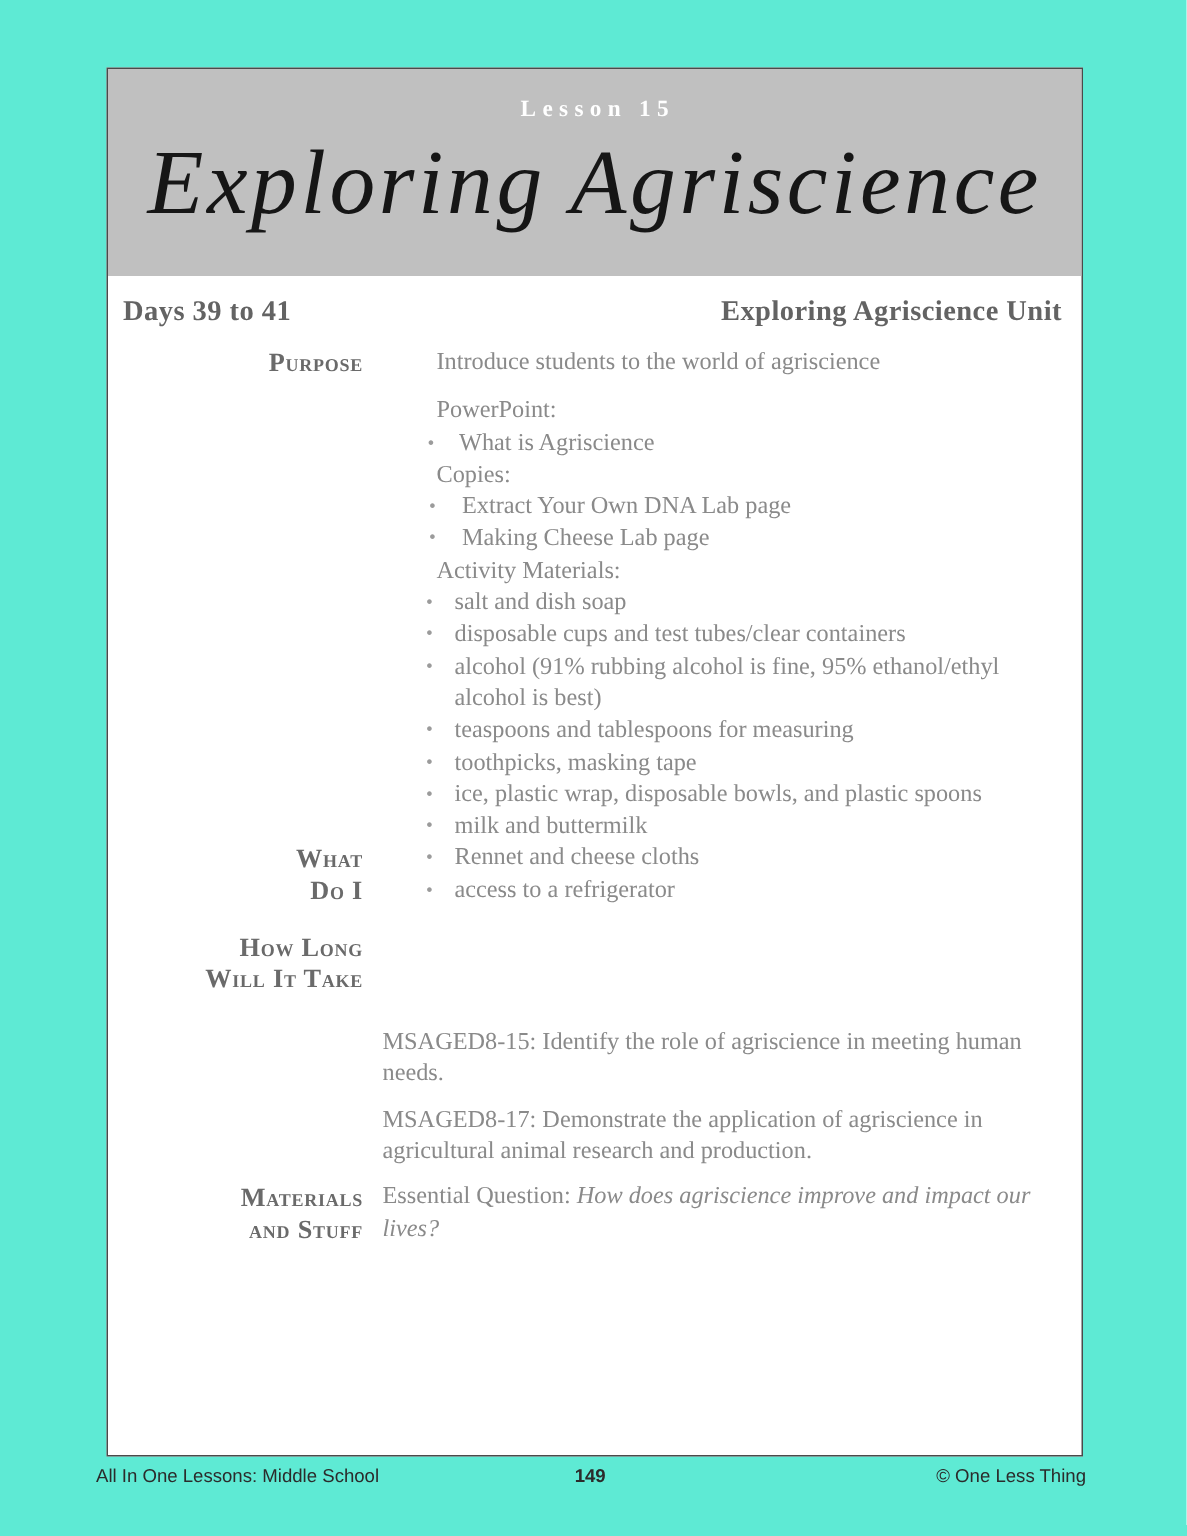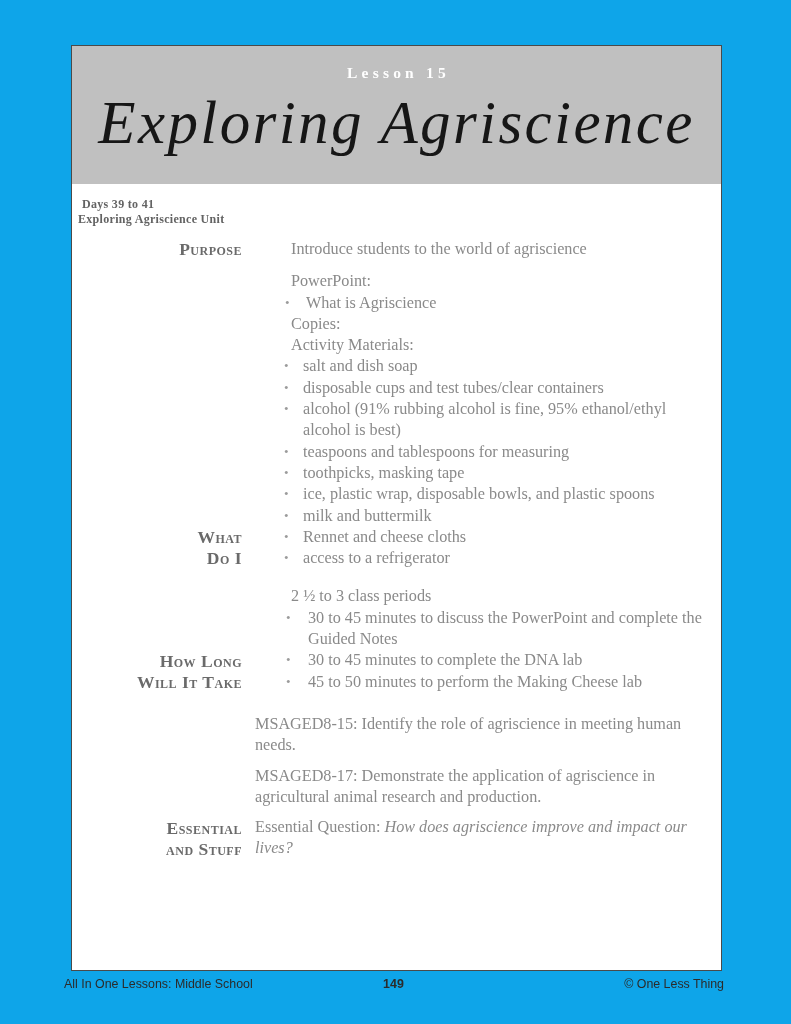--- a/index.html
+++ b/index.html
@@ -12,21 +12,21 @@
     height: 1024px;
     overflow: hidden;
     font-family: "Liberation Serif", serif;
     -webkit-font-smoothing: antialiased;
   }
 
   .page {
     position: relative;
     width: 791px;
     height: 1024px;
-    background: #0ea5e9;
+    background: #5eead4;
   }
 
   
   .content-box {
     position: absolute;
     left: 71px;
     top: 45px;
     width: 651px;
     height: 926px;
     border: 1px solid #4a4a4a;
@@ -65,24 +65,23 @@
   }
 
   
   .meta-row {
     display: flex;
     justify-content: space-between;
     align-items: baseline;
     padding: 13px 12px 0 6px;
     font-family: "Liberation Serif", serif;
     font-weight: bold;
-    font-size: 12px;
+    font-size: 19px;
     color: #636363;
     letter-spacing: 0.3px;
-    flex-direction: column;
   }
   .meta-left { padding-left: 4px; }
   .meta-right { padding-right: 1px; }
 
   
   .section {
     display: flex;
     align-items: flex-end;
     margin-top: 14px;
   }
@@ -197,53 +196,49 @@
       <div class="section-label">
         <span>What</span>
         <span>Do I</span>
       </div>
       <div class="section-body">
         <div class="line">PowerPoint:</div>
         <ul class="bullets">
           <li>What is Agriscience</li>
         </ul>
         <div class="line">Copies:</div>
+        <ul class="bullets indent-b">
+          <li>Extract Your Own DNA Lab page</li>
+          <li>Making Cheese Lab page</li>
+        </ul>
         <div class="line">Activity Materials:</div>
         <ul class="bullets indent-c">
           <li>salt and dish soap</li>
           <li>disposable cups and  test tubes/clear containers</li>
           <li>alcohol (91% rubbing alcohol is fine, 95% ethanol/ethyl alcohol is best)</li>
           <li>teaspoons and tablespoons for measuring</li>
           <li>toothpicks, masking tape</li>
           <li>ice, plastic wrap, disposable bowls, and plastic spoons</li>
           <li>milk and buttermilk</li>
           <li>Rennet and cheese cloths</li>
           <li>access to a refrigerator</li>
         </ul>
       </div>
     </div>
 
     <div class="section how-long">
       <div class="section-label">
         <span>How Long</span>
         <span>Will It Take</span>
       </div>
-      <div class="section-body">
-        <div class="line">2 ½ to 3 class periods</div>
-        <ul class="bullets indent-b">
-          <li>30 to 45 minutes to discuss the PowerPoint and complete the Guided Notes</li>
-          <li>30 to 45 minutes to complete the DNA lab</li>
-          <li>45 to 50 minutes to perform the Making Cheese lab</li>
-        </ul>
-      </div>
     </div>
 
     <div class="section standards">
       <div class="section-label">
-        <span>Essential</span>
+        <span>Materials</span>
         <span>and Stuff</span>
       </div>
       <div class="section-body">
         <div class="para">MSAGED8-15: Identify the role of agriscience in meeting human needs.</div>
         <div class="para">MSAGED8-17: Demonstrate the application of agriscience in agricultural animal research and production.</div>
         <div class="para">
           <span>Essential Question:</span>
           <span class="eq-italic">How does agriscience improve and impact our lives?</span>
         </div>
       </div>

